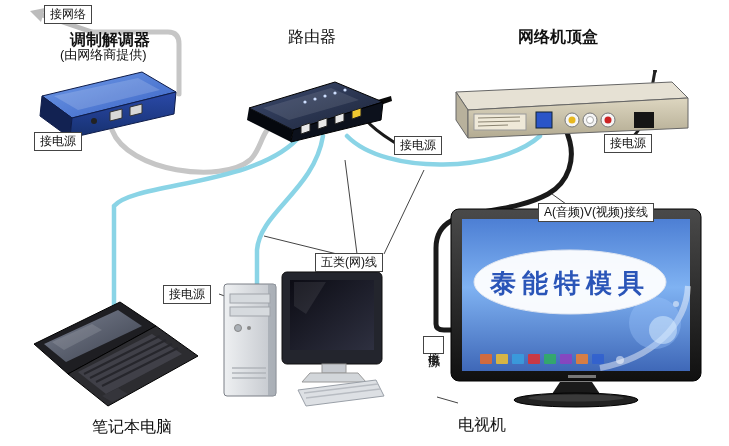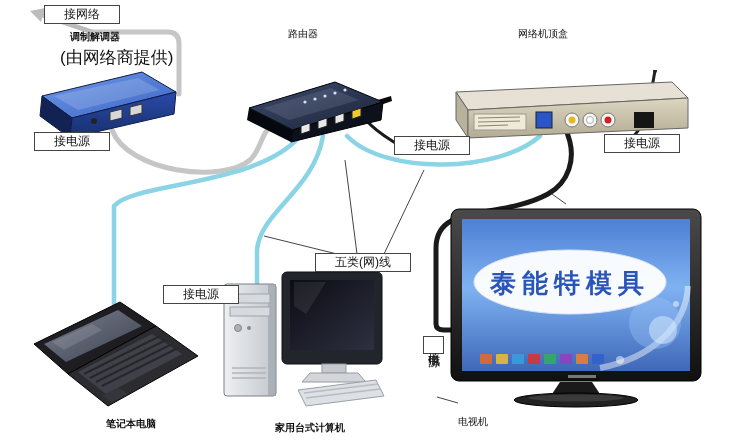--- a/index.html
+++ b/index.html
@@ -3,27 +3,27 @@
 <meta charset="utf-8">
 <style>
   html,body{margin:0;padding:0;background:#fff;}
   .canvas{
     position:relative;width:729px;height:446px;background:#ffffff;
     font-family:"Liberation Sans","DejaVu Sans",sans-serif;overflow:hidden;
   }
   .layer{position:absolute;left:0;top:0;}
   .device{position:absolute;}
   .lbl{
-    position:absolute;color:#111;font-size:10px;white-space:nowrap;
+    position:absolute;color:#111;font-size:16px;white-space:nowrap;
     line-height:1.15;
   }
-  .lbl.small{font-size:17px;}
+  .lbl.small{font-size:13px;}
   .boxlbl{
     position:absolute;background:#fff;border:1px solid #444;color:#111;
-    font-size:12px;padding:1px 19px;white-space:nowrap;line-height:1.25;
+    font-size:12px;padding:1px 5px;white-space:nowrap;line-height:1.25;
     box-sizing:border-box;text-align:center;
   }
   .boxlbl.vert{
     writing-mode:vertical-rl;text-orientation:upright;
     padding:5px 2px;letter-spacing:2px;
   }
 </style>
 </head>
 <body>
 
@@ -244,28 +244,28 @@
     </svg>
   </div>
 
   <div class="boxlbl" style="left:44px;top:5px">接网络</div>
 
   <div class="lbl" style="left:70px;top:31px;font-weight:bold">调制解调器</div>
   <div class="lbl small" style="left:60px;top:48px">(由网络商提供)</div>
 
   <div class="lbl" style="left:288px;top:28px;font-weight:normal">路由器</div>
 
-  <div class="lbl" style="left:518px;top:28px;font-weight:normal">网络机顶盒</div>
+  <div class="lbl" style="left:518px;top:28px;font-weight:bold">网络机顶盒</div>
 
   <div class="boxlbl" style="left:34px;top:132px">接电源</div>
   <div class="boxlbl" style="left:394px;top:136px">接电源</div>
   <div class="boxlbl" style="left:604px;top:134px">接电源</div>
   <div class="boxlbl" style="left:163px;top:285px">接电源</div>
   <div class="boxlbl vert" style="left:423px;top:336px">接电源</div>
 
+  <div class="boxlbl" style="left:538px;top:203px">A(音频)V(视频)接线</div>
 
   <div class="boxlbl" style="left:315px;top:253px">五类(网)线</div>
 
-  <div class="lbl" style="left:106px;top:418px;font-weight:bold">笔记本电脑</div>
-  <div class="lbl" style="left:275px;top:422px;font-weight:bold">家用台式计算机</div>
+  <div class="lbl" style="left:92px;top:418px;font-weight:normal">笔记本电脑</div>
   <div class="lbl" style="left:458px;top:416px;font-weight:normal">电视机</div>
 
 </div>
 
 </body></html>

